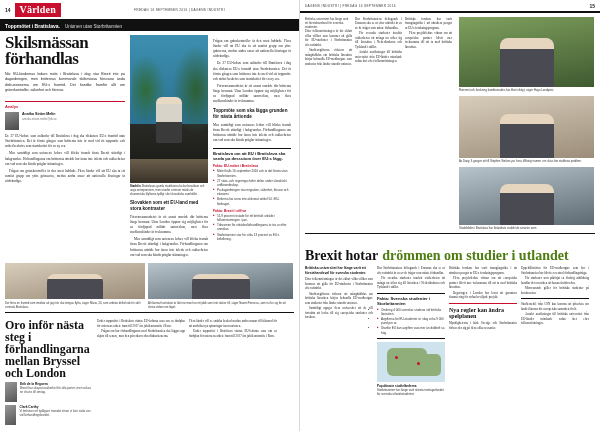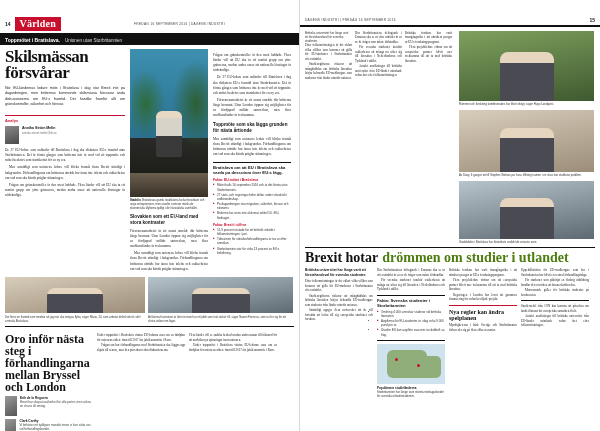--- a/index.html
+++ b/index.html
@@ -11,21 +11,21 @@
     position:relative;
   }
   .spread { display:flex; width:600px; height:431px; }
   .page { position:relative; height:431px; background:#fff; }
   .page-left { width:300px; border-right:1px solid #d8d8d8; }
   .page-right { width:300px; }
 
   
   .masthead {
     display:flex; align-items:center; gap:4px;
-    padding:17px 5px 2px 5px;
+    padding:3px 5px 2px 5px;
     border-bottom:2px solid #111;
   }
   .brandbox {
     background:#c8102e; color:#fff;
     font-family:"Liberation Serif", serif;
     font-weight:bold; font-size:10px;
     padding:1px 5px 2px 5px;
     letter-spacing:0.2px;
   }
   .masthead-meta {
@@ -263,21 +263,21 @@
     <div class="sectionbar">
       <span>Toppmötet i Bratislava.</span>
       <span class="sb-sub">Unionen utan Storbritannien</span>
     </div>
 
     <div class="left-body">
 
       <div class="col-head">
         <div class="headline">
           <div>Skilsmässan</div>
-          <div>försvårar</div>
+          <div>förhandlas</div>
         </div>
         <div class="standfirst">När EU-ländernas ledare möts i Bratislava i dag står Brexit inte på dagordningen, men britternas kommande skilsmässa försvårar ändå diskussionerna om EU:s framtid. Det handlar framför allt om gränskontroller, säkerhet och försvar.</div>
 
         <div class="analysis-label">Analys</div>
         <div class="byline-row">
           <div class="byline-photo"></div>
           <div>
             <div class="byline-name">Annika Ström Melin</div>
             <div class="byline-mail">annika.strom.melin@di.se</div>
           </div>
@@ -431,21 +431,21 @@
         <div class="photo-sq photo-street" style="width:100%;height:58px;margin-top:3px;">
           <div class="fig"></div>
         </div>
         <div class="caption">Stadsbilden i Bratislava har förändrats snabbt de senaste åren.</div>
       </div>
     </div>
 
     <div class="rule-blk" style="margin:3px 5px;"></div>
 
     <div style="display:flex;align-items:baseline;gap:4px;padding:0 5px;">
-      <span class="right-headline" style="padding:0;">Brexit hotar</span>
+      <span class="right-headline" style="padding:0;margin-top:12px;">Brexit hotar</span>
       <span class="right-headline" style="padding:0;color:#4d7c0f;">drömmen om studier i utlandet</span>
     </div>
 
     <div class="right-cols">
       <div class="rcol">
         <div class="kicker">Brittiska universitet har länge varit ett förstahandsval för svenska studenter.</div>
         <div class="tiny">
           <p>Efter folkomröstningen är det oklart vilka villkor som kommer att gälla för EU-studenter i Storbritannien efter utträdet.</p>
           <p>Studieavgifterna riskerar att mångdubblas om brittiska lärosäten börjar behandla EU-medborgare som studenter från länder utanför unionen.</p>
           <p>Samtidigt uppger flera universitet att de vill fortsätta att locka till sig europeiska studenter och forskare.</p>

